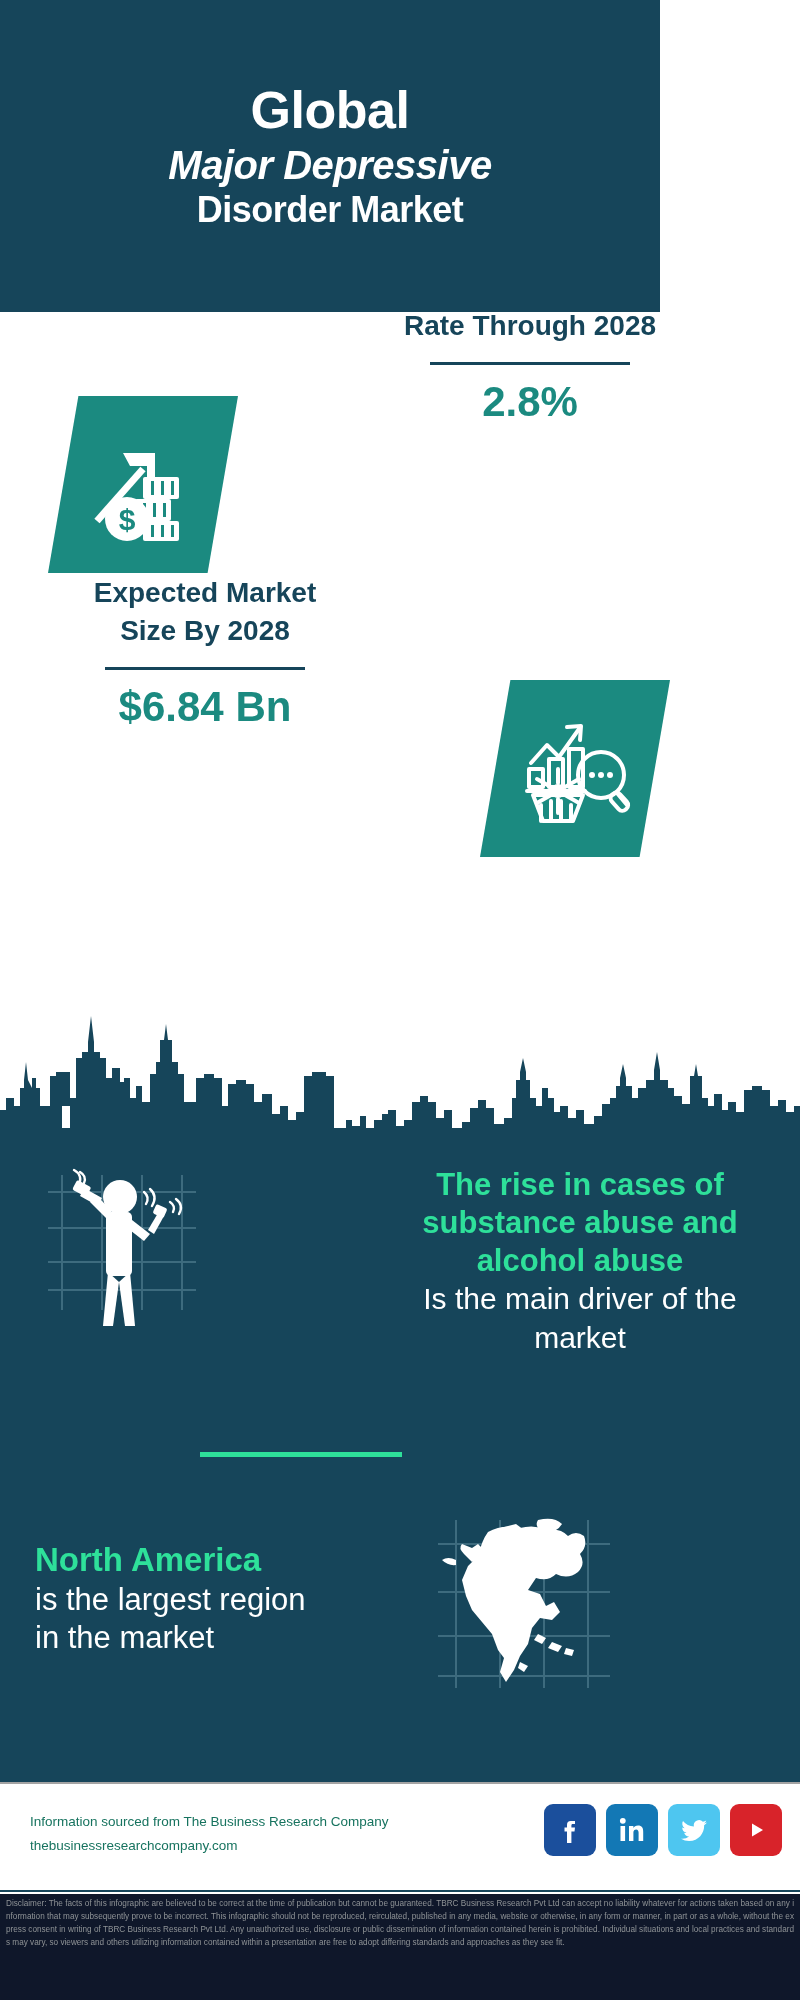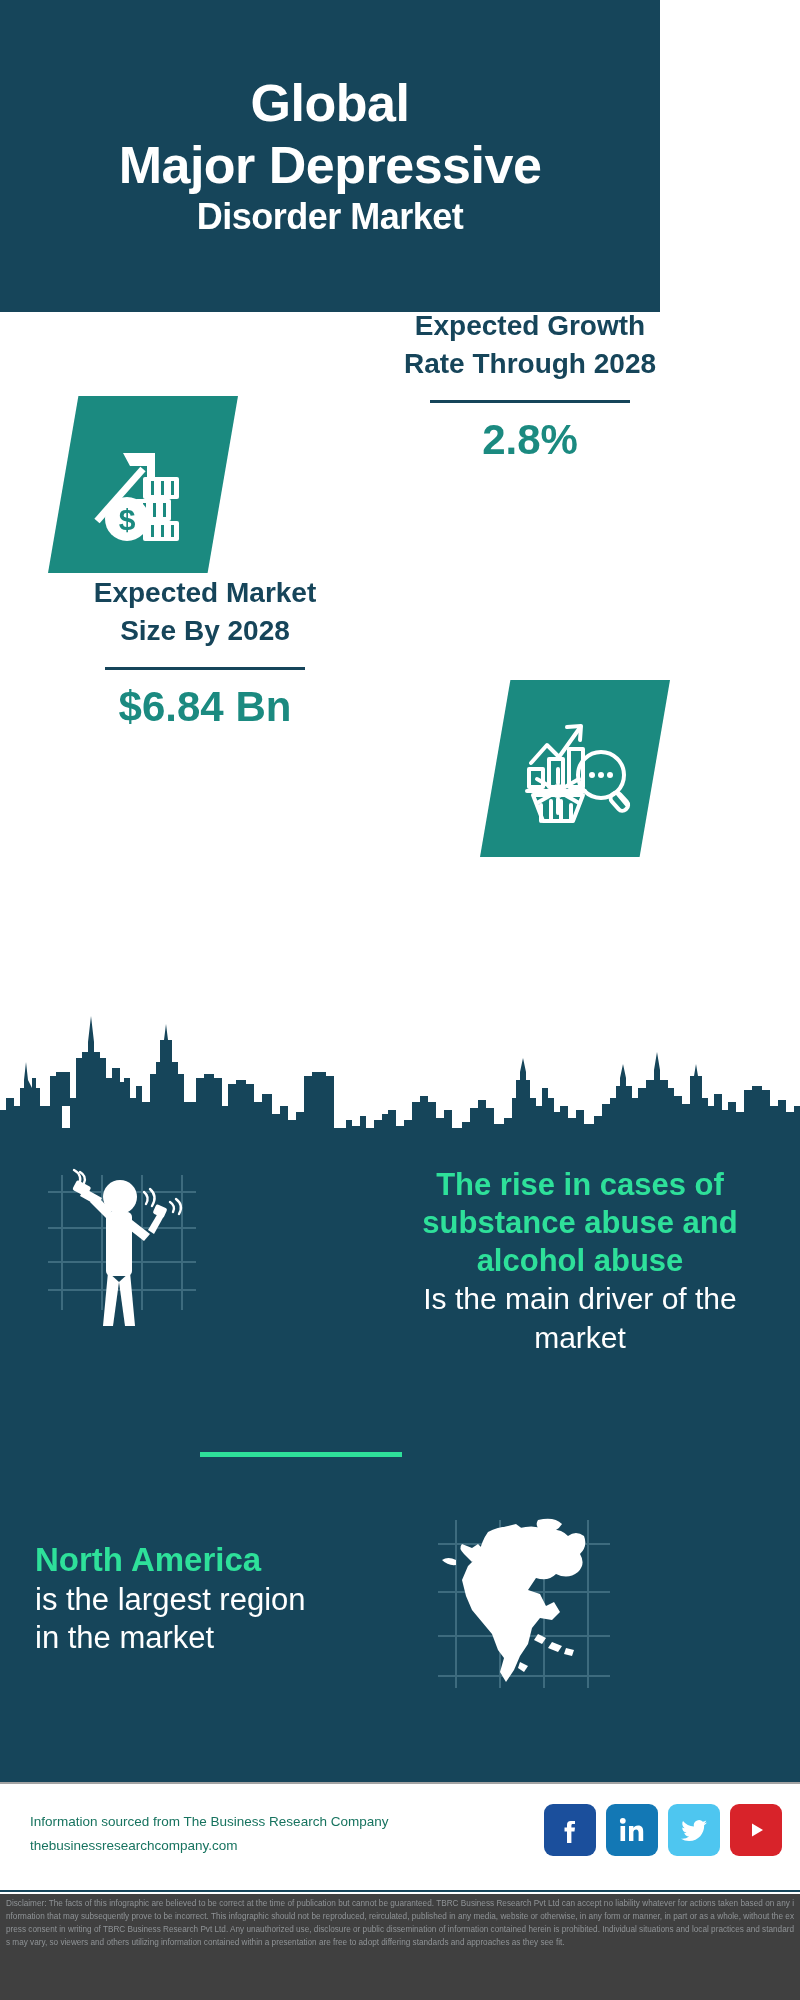--- a/index.html
+++ b/index.html
@@ -22,21 +22,21 @@
   .header-title {
     color:#ffffff;
     font-weight:bold;
     font-size:53px;
     line-height:1.18;
     text-align:center;
     letter-spacing:-0.5px;
   }
   .header-title .ln { display:block; white-space:nowrap; }
   .ln1 { font-size:52px; }
-  .ln2 { font-size:52px; }
+  .ln2 { font-size:40px;font-style:italic; }
   .ln3 { font-size:36px; }
 
   
   .white-zone {
     position:absolute; left:0; top:312px; width:800px; height:690px;
     background:#ffffff;
   }
 
   
   .para {
@@ -162,21 +162,21 @@
   }
   .s-fb { background:#1b4f9c; }
   .s-li { background:#1378b5; }
   .s-tw { background:#4ec6f0; }
   .s-yt { background:#d8232a; }
   .social svg { display:block; }
 
   
   .disclaimer {
     position:absolute; left:0; top:1894px; width:800px; height:106px;
-    background:#404040;
+    background:#0f172a;
     padding:4px 6px 0 6px;
     color:#8f9396;
     font-size:8.2px;
     line-height:1.58;
     text-align:justify;
     word-break:break-all;
   }
 </style>
 </head>
 <body>
@@ -215,21 +215,20 @@
           <rect x="78" y="100" width="3" height="12"></rect>
           <rect x="88" y="100" width="3" height="12"></rect>
         </g>
         <circle cx="44" cy="94" r="22" fill="#ffffff"></circle>
         <text x="44" y="105" font-family="Liberation Sans, sans-serif" font-size="30" font-weight="bold" fill="#1b8a80" text-anchor="middle">$</text>
       </svg>
     </div>
 
     <div class="stat-block block-growth">
       <div class="stat-heading">
-        <span class="ln">Expected Growth</span>
         <span class="ln">Rate Through 2028</span>
       </div>
       <div class="stat-rule"></div>
       <div class="stat-value">2.8%</div>
     </div>
 
     <div class="stat-block block-size">
       <div class="stat-heading">
         <span class="ln">Expected Market</span>
         <span class="ln">Size By 2028</span>

